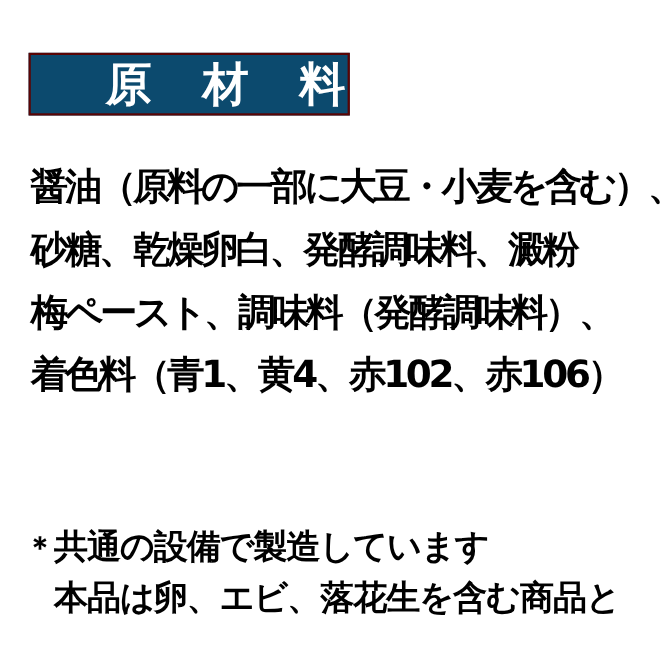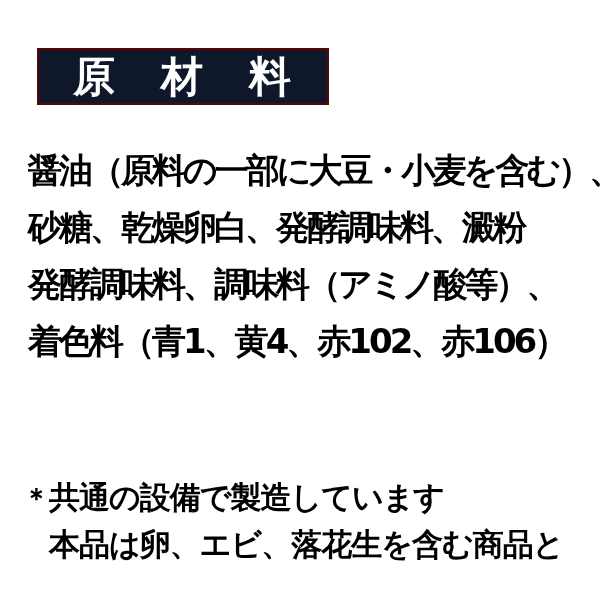--- a/index.html
+++ b/index.html
@@ -15,30 +15,30 @@
     font-family: "DejaVu Sans", sans-serif;
     color: #000000;
   }
   .label-root {
     position: absolute;
     inset: 0;
     background: #ffffff;
   }
   .header-box {
     position: absolute;
-    left: 37px;
+    left: 26px;
     top: 48px;
     width: 292px;
     height: 57px;
     box-sizing: border-box;
-    background: #0f172a;
+    background: #0c4a6e;
     border: 2px solid #5a0404;
     display: flex;
     align-items: center;
-    justify-content: center;
+    justify-content: flex-end;
   }
   .header-title {
     color: #ffffff;
     font-size: 42px;
     font-weight: bold;
     letter-spacing: 2px;
     line-height: 1;
     white-space: nowrap;
   }
   .ingredients-block {
@@ -80,21 +80,21 @@
 
 <div class="label-root">
 
   <div class="header-box">
     <span class="header-title">原　材　料</span>
   </div>
 
   <div class="ingredients-block">
     <div>醤油（原料の一部に大豆・小麦を含む）、</div>
     <div>砂糖、乾燥卵白、発酵調味料、澱粉</div>
-    <div>発酵調味料、調味料（アミノ酸等）、</div>
+    <div>梅ペースト、調味料（発酵調味料）、</div>
     <div>着色料（青1、黄4、赤102、赤106）</div>
   </div>
 
   <div class="allergen-note">
     <span class="allergen-marker">＊</span>
     <div class="allergen-lines">
       <div>共通の設備で製造しています</div>
       <div>本品は卵、エビ、落花生を含む商品と</div>
     </div>
   </div>

